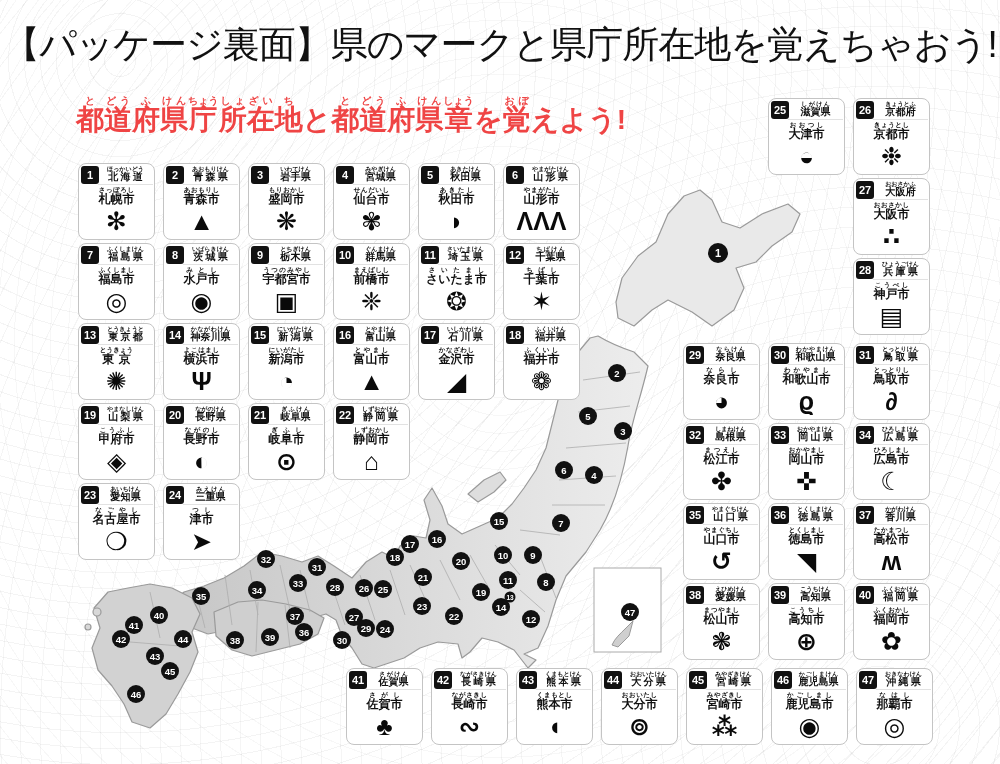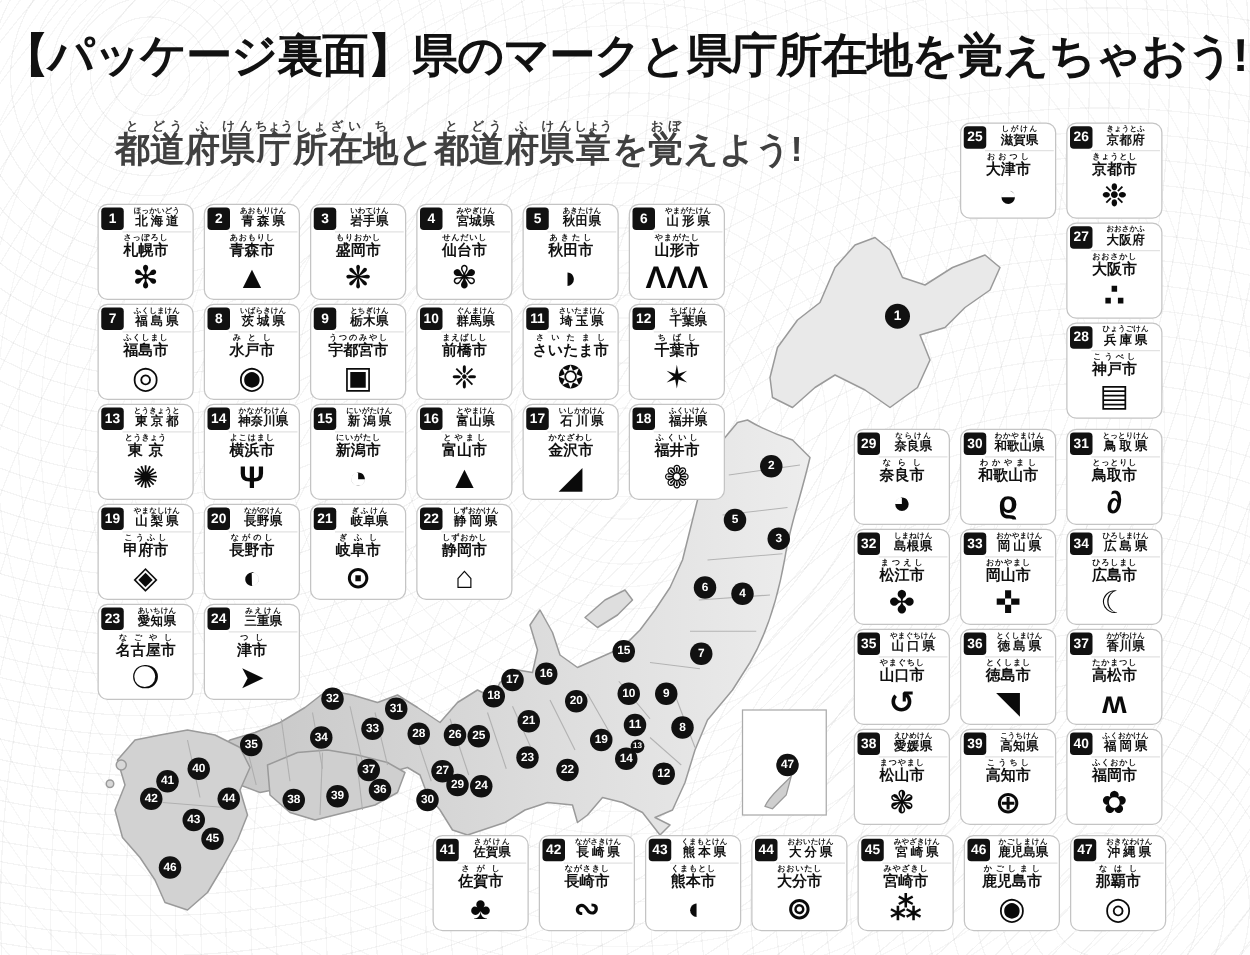--- a/index.html
+++ b/index.html
@@ -7,25 +7,25 @@
     width:1000px;height:764px;position:relative;overflow:hidden;
     font-family:"Liberation Sans","DejaVu Sans",sans-serif;
     background:
       repeating-radial-gradient(circle at 12% 8%, transparent 0 15px, rgba(0,0,0,0.045) 15px 16px),
       repeating-radial-gradient(circle at 88% 95%, transparent 0 19px, rgba(0,0,0,0.04) 19px 20px),
       repeating-radial-gradient(circle at 50% 45%, transparent 0 17px, rgba(0,0,0,0.03) 17px 18px),
       #ffffff;
   }
   .page-title{
     position:absolute;top:20px;left:0;right:0;text-align:center;
-    font-size:37px;font-weight:bold;color:#111;letter-spacing:-1px;white-space:nowrap;
+    font-size:37px;font-weight:normal;color:#111;letter-spacing:-1px;white-space:nowrap;
   }
   .subtitle{
-    position:absolute;left:92px;top:96px;
-    font-size:28px;font-weight:bold;color:#404040;white-space:nowrap;letter-spacing:0px;
+    position:absolute;left:76px;top:96px;
+    font-size:28px;font-weight:bold;color:#ef4444;white-space:nowrap;letter-spacing:0px;
   }
   .subtitle ruby rt{font-size:10px;font-weight:bold;letter-spacing:0;}
   #map{position:absolute;left:0;top:0;pointer-events:none;}
   #cards{position:absolute;left:0;top:0;width:1000px;height:764px;}
   .card{
     position:absolute;width:77px;height:77px;background:#fff;
     border:1.5px solid #c4c4c4;border-radius:8px;box-sizing:border-box;
     display:flex;flex-direction:column;align-items:stretch;
   }
   .card .badge{

